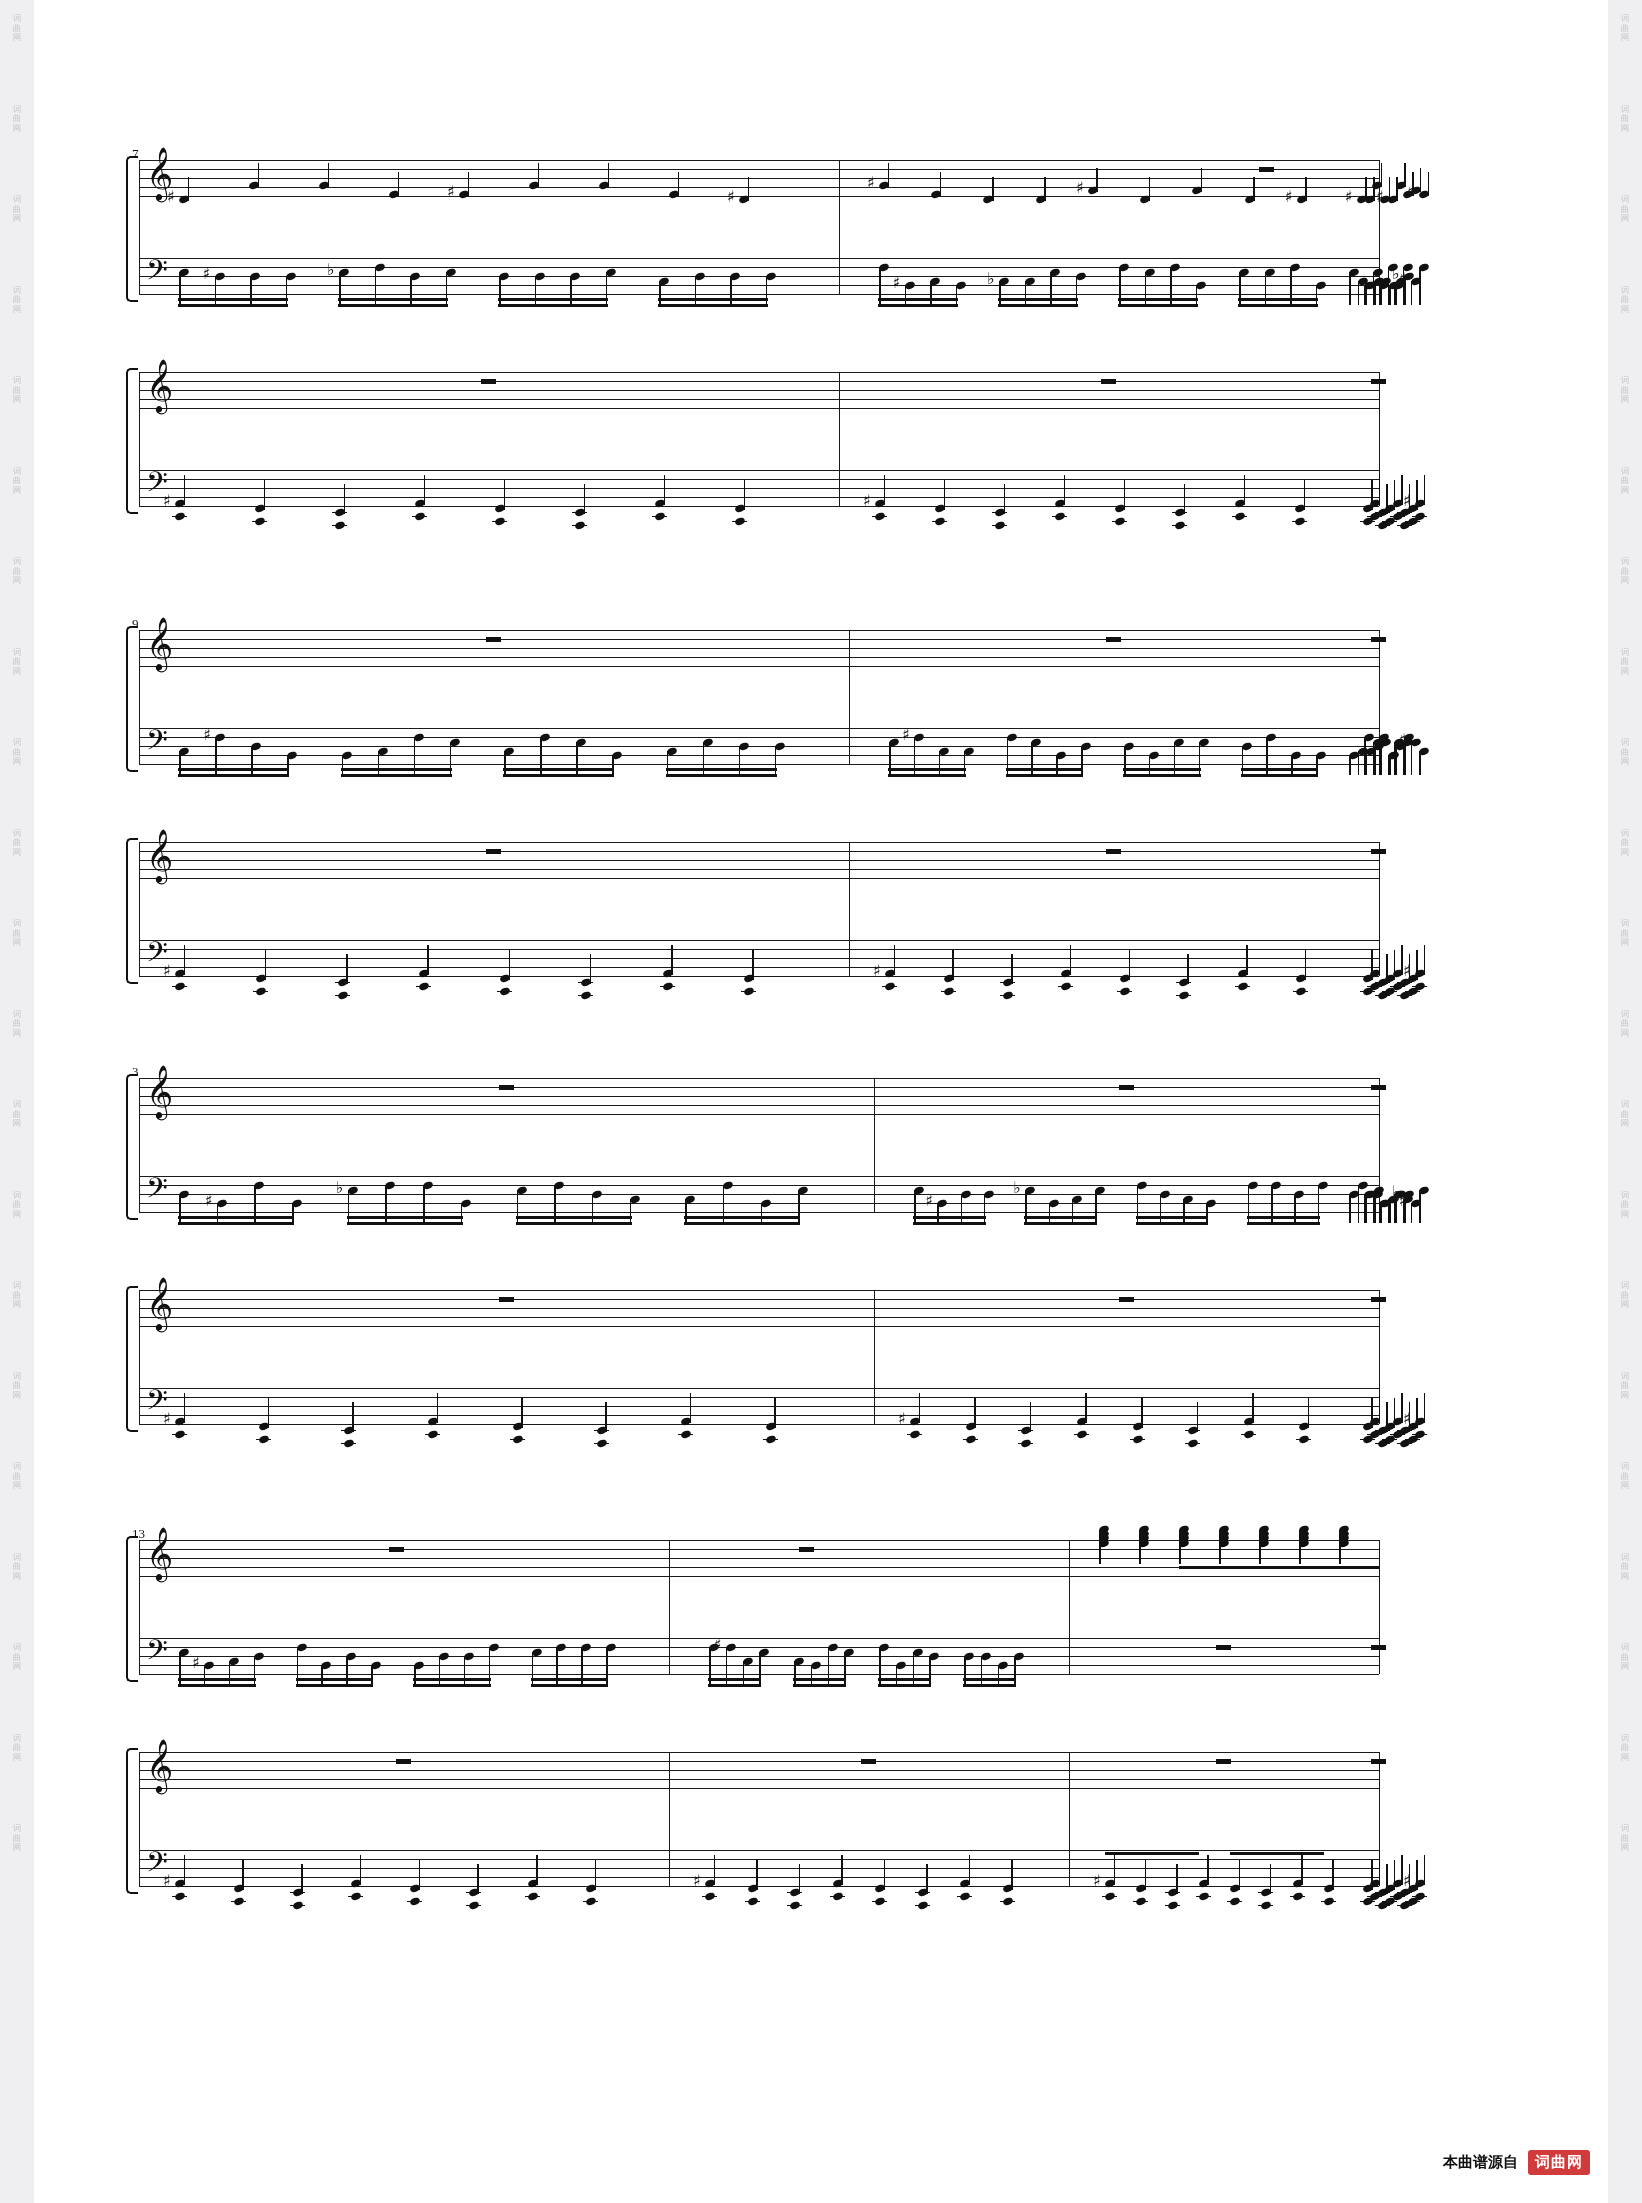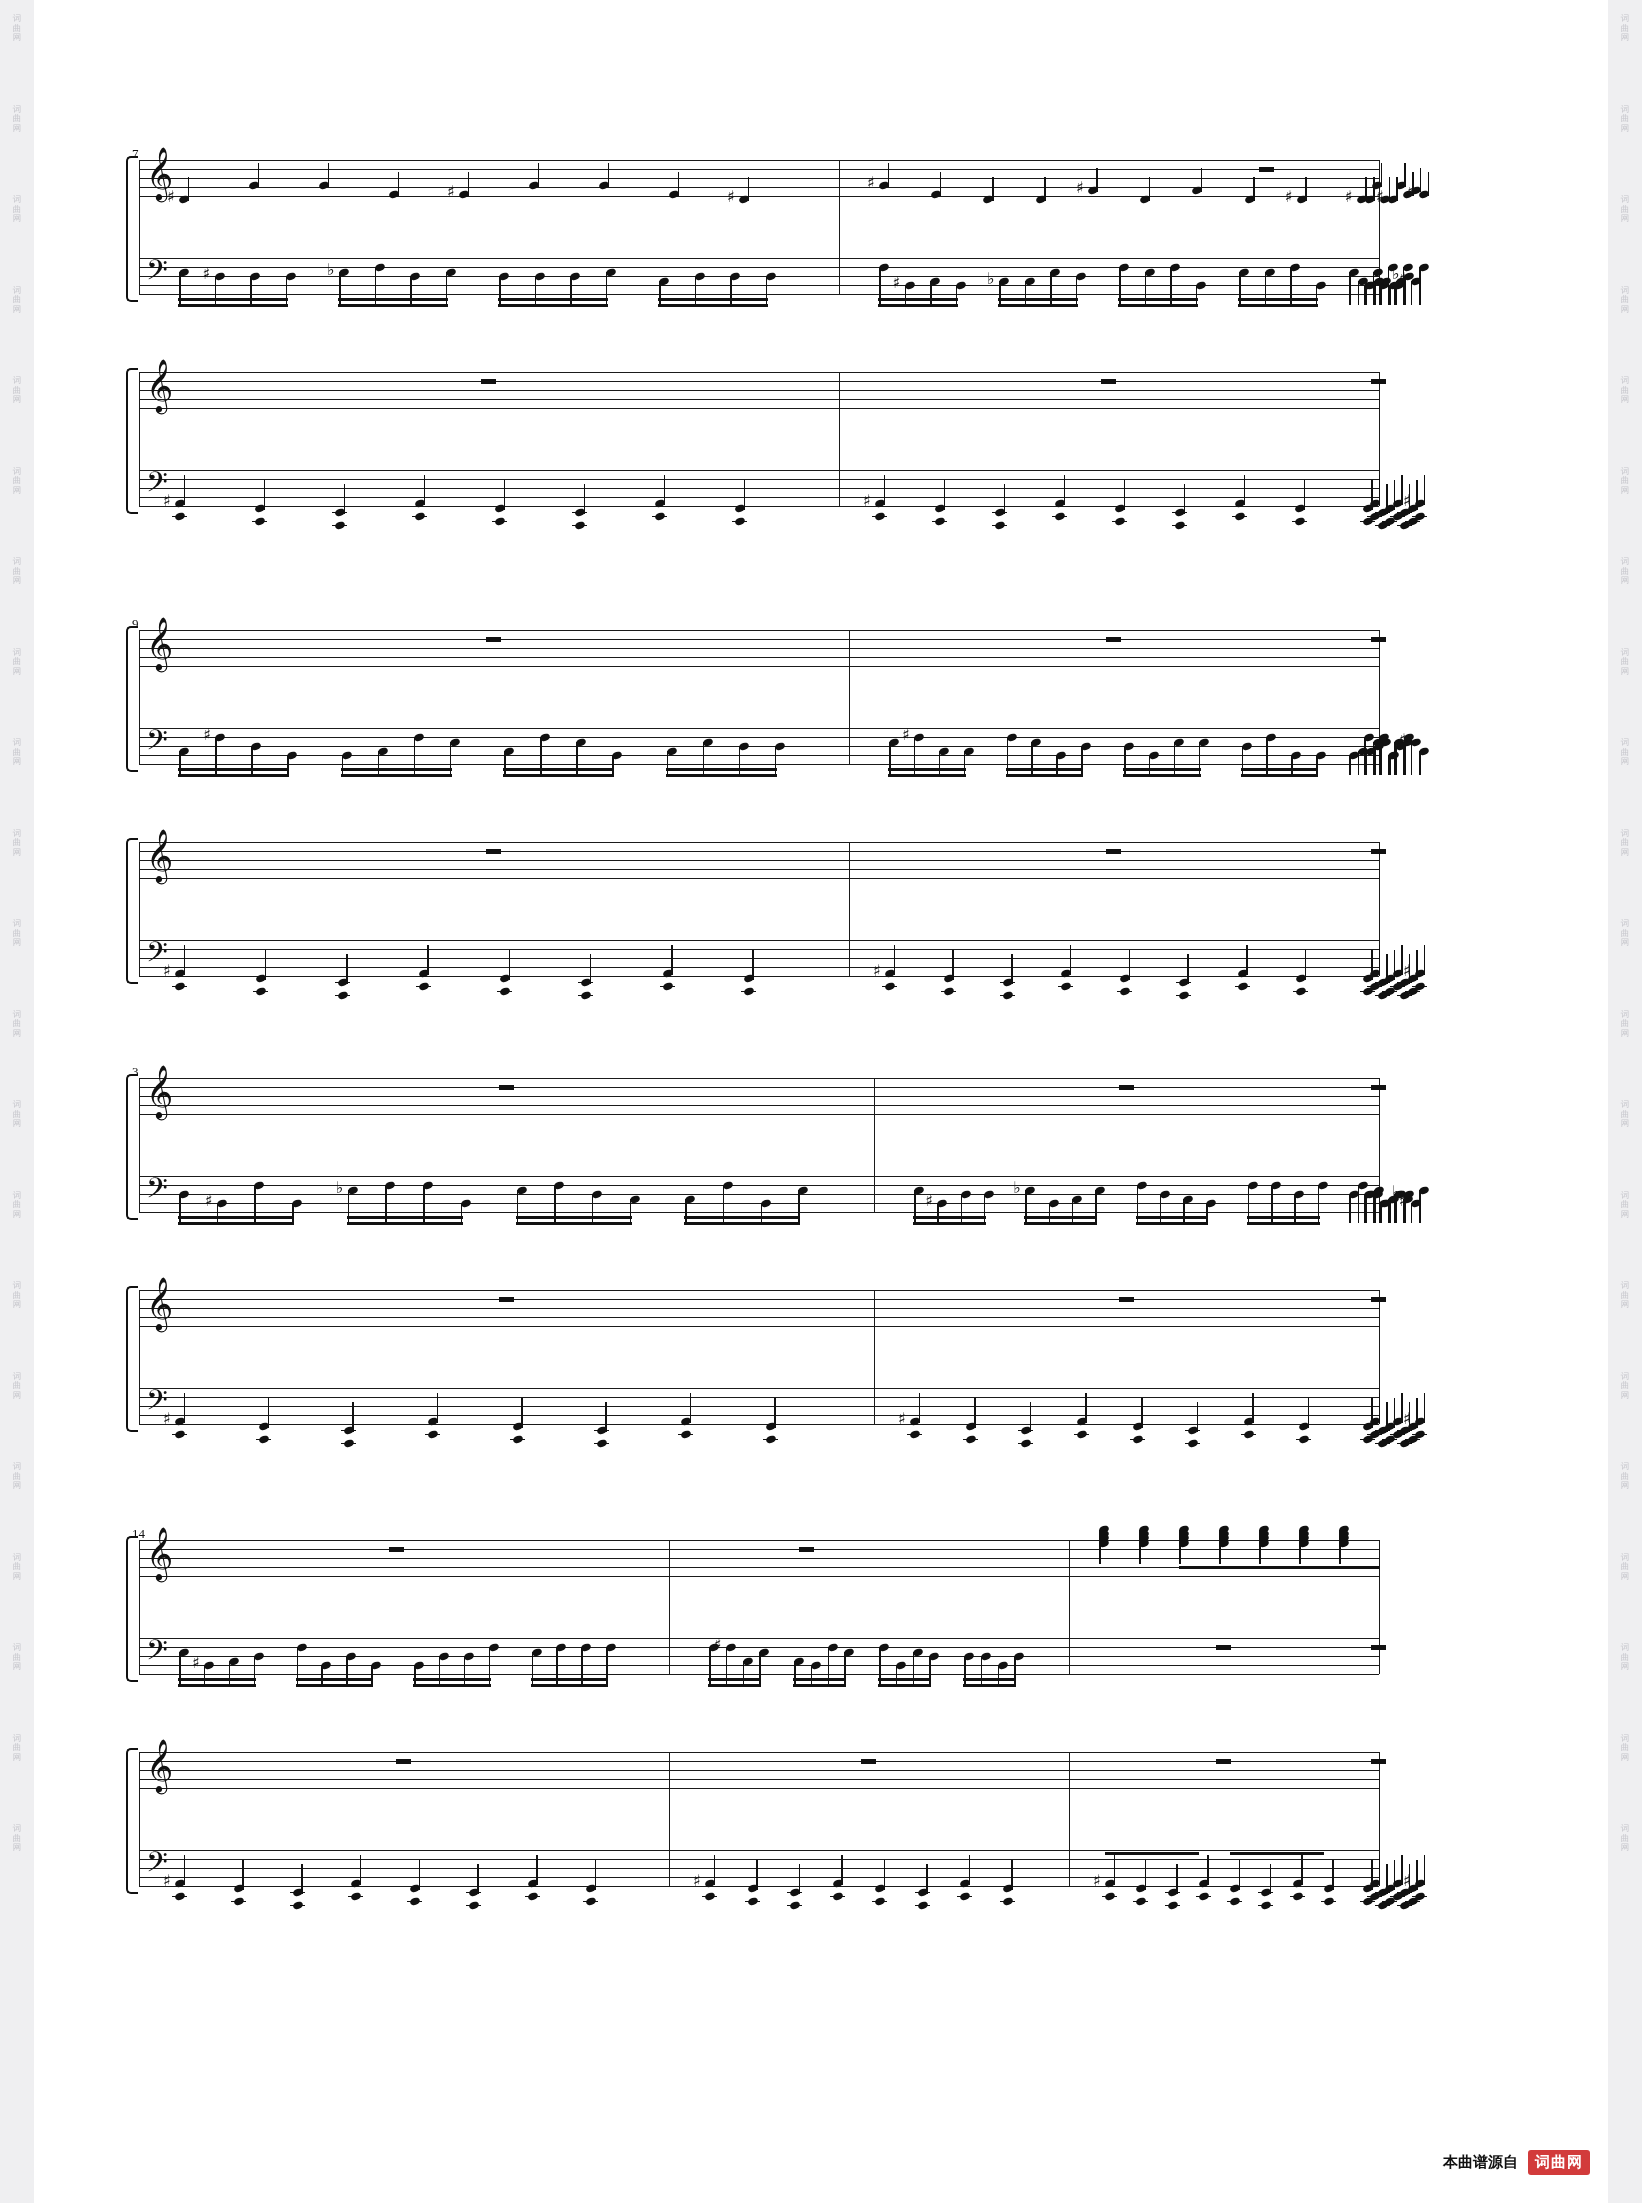--- a/index.html
+++ b/index.html
@@ -1228,21 +1228,21 @@
         <div class="stem" style="left: 1344.6px; height: 30px; top: 315px;"></div>
         <div class="note" style="left: 1336px; top: 353px;"></div>
         <div class="ledger" style="left: 1333px; top: 356px;"></div>
         <div class="note" style="left: 1328.5px; top: 344.5px;"></div>
         <div class="stem" style="left: 1337.1px; height: 30px; top: 319.5px;"></div>
         <div class="note" style="left: 1328.5px; top: 357.5px;"></div>
         <div class="ledger" style="left: 1325.5px; top: 360.5px;"></div>
       </div>
 
     <div class="system" id="sys3" style="top:1540px;height:440px;">
-      <div class="measure-num" style="left:98px;top:-14px;">14</div>
+      <div class="measure-num" style="left:98px;top:-14px;">13</div>
     <div class="staff" style="top: 0px;">
           <div class="line"></div>
           <div class="line"></div>
           <div class="line"></div>
           <div class="line"></div>
           <div class="line"></div>
         </div>
         <div class="clef treble" style="left: 112px; top: -10px;">𝄞</div>
         <div class="staff" style="top: 98px;">
           <div class="line"></div>

